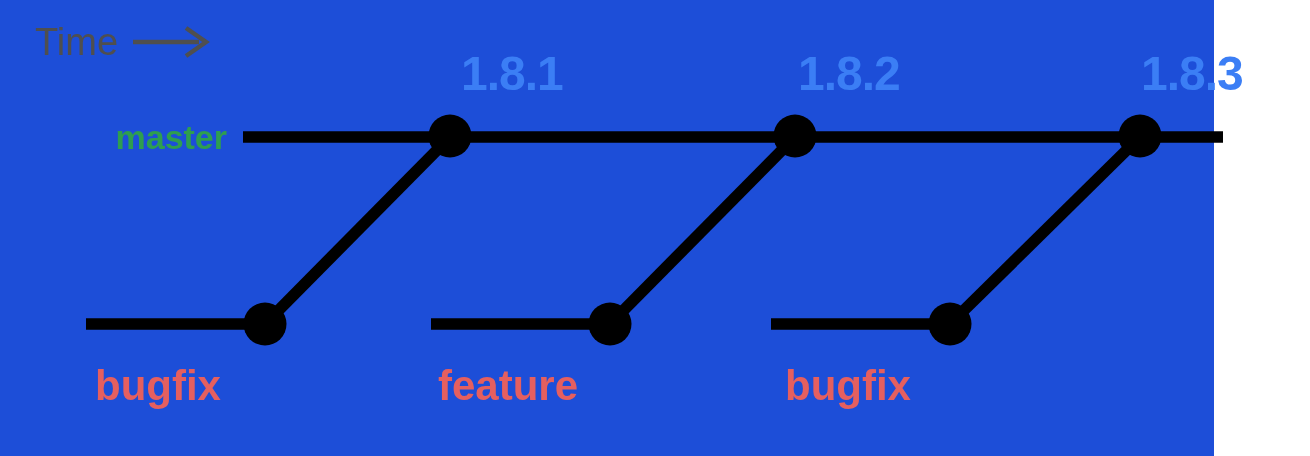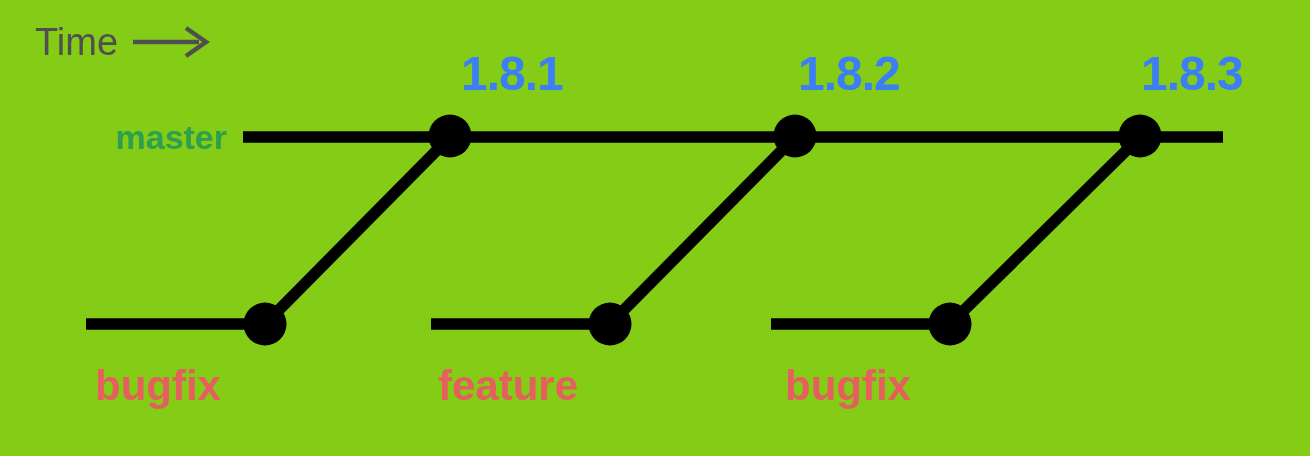--- a/index.html
+++ b/index.html
@@ -5,23 +5,23 @@
   html, body {
     margin: 0;
     padding: 0;
     background: #ffffff;
     width: 1310px;
     height: 456px;
     overflow: hidden;
   }
   .stage {
     position: relative;
-    width: 1310px;
+    width: 1214px;
     height: 456px;
-    background: #84cc16;
+    background: #1d4ed8;
   }
   svg { display: block; }
   .time-label {
     font-family: "Liberation Sans", sans-serif;
     font-size: 38px;
     font-weight: 400;
   }
   .master-label {
     font-family: "Liberation Sans", sans-serif;
     font-size: 34px;

